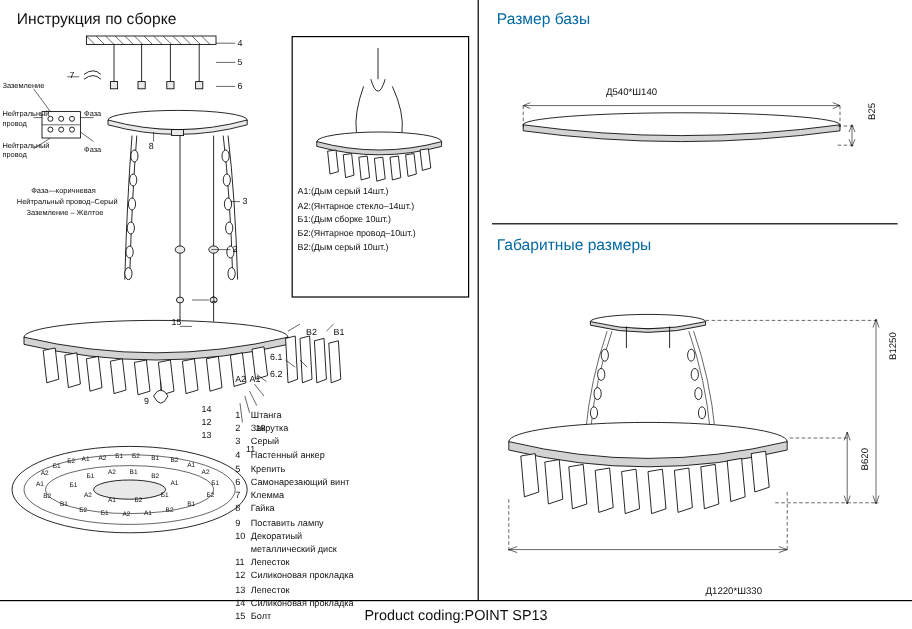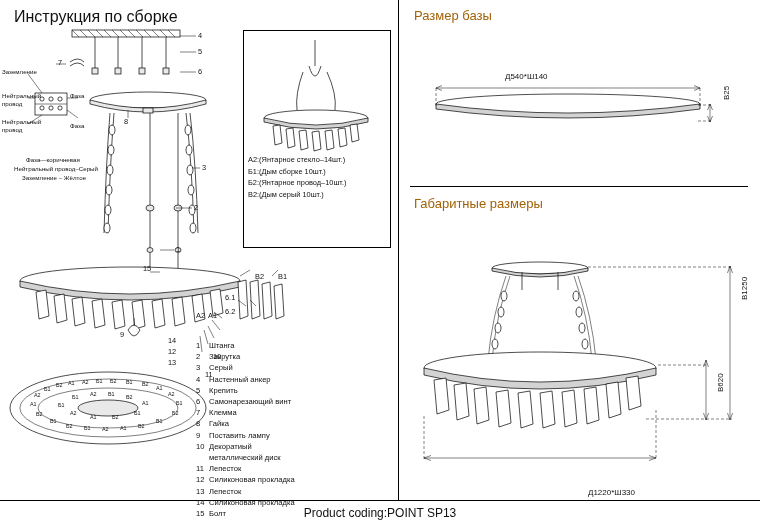--- a/index.html
+++ b/index.html
@@ -2,22 +2,22 @@
 <html><head>
 <meta charset="utf-8">
 <style>
   html,body{margin:0;padding:0;background:#fff;}
   body{width:760px;height:524px;position:relative;font-family:"Liberation Sans",sans-serif;color:#111;overflow:hidden;}
   .page{position:absolute;left:0;top:0;width:760px;height:524px;}
 
   .vdiv{position:absolute;background:#000;}
   .hdiv{position:absolute;background:#000;}
 
-  .title{font-size:16px;font-weight:normal;color:#111;}
-  .secTitle{font-size:13px;color:#a16207;}
+  .title{font-size:13px;font-weight:normal;color:#111;}
+  .secTitle{font-size:13px;color:#0369a1;}
 
   .tiny{font-size:6.2px;line-height:1.25;}
   .small{font-size:7.4px;line-height:1.3;}
 
   .box{position:absolute;border:1px solid #000;}
   .lbl{position:absolute;white-space:nowrap;}
 
   svg{display:block;}
   .ln{stroke:#000;fill:none;}
   .thin{stroke-width:.7;}
@@ -343,20 +343,21 @@
       <path d="M30 94 l7 -1 l2 18 l-7 2 z"></path>
       <path d="M43 97 l7 -1 l2 18 l-7 2 z"></path>
       <path d="M56 99 l7 -1 l2 18 l-7 2 z"></path>
       <path d="M69 100 l7 -1 l2 18 l-7 2 z"></path>
       <path d="M82 99 l7 -1 l2 18 l-7 2 z"></path>
       <path d="M95 97 l7 -1 l2 17 l-7 2 z"></path>
       <path d="M107 93 l7 -1 l2 16 l-7 2 z"></path>
     </g>
   </svg>
   <div class="partlist" style="left:248px;top:154px;width:138px;">
+    <div>А1:(Дым серый 14шт.)</div>
     <div>А2:(Янтарное стекло–14шт.)</div>
     <div>Б1:(Дым сборке 10шт.)</div>
     <div>Б2:(Янтарное провод–10шт.)</div>
     <div>В2:(Дым серый 10шт.)</div>
   </div>
 
   <svg width="350" height="110" style="position:absolute;left:410px;top:60px;">
 
     <line class="ln hair" x1="26" y1="28" x2="290" y2="28"></line>
     <path class="ln hair" d="M26 28 l6 -2.5 M26 28 l6 2.5"></path>

